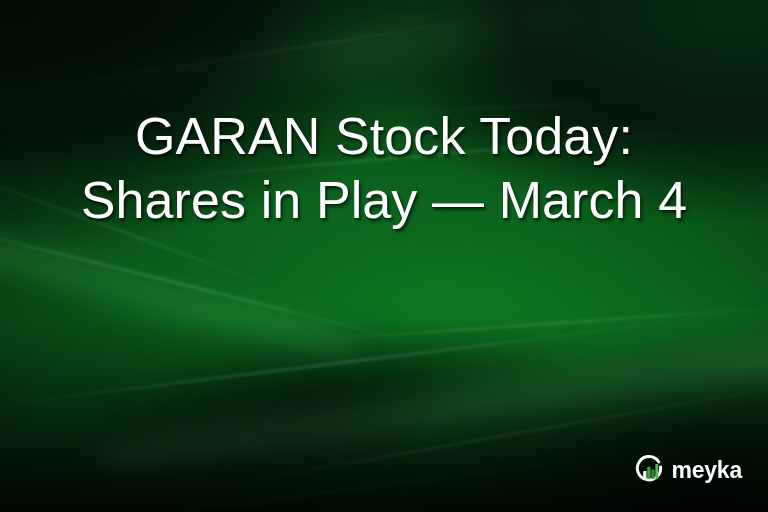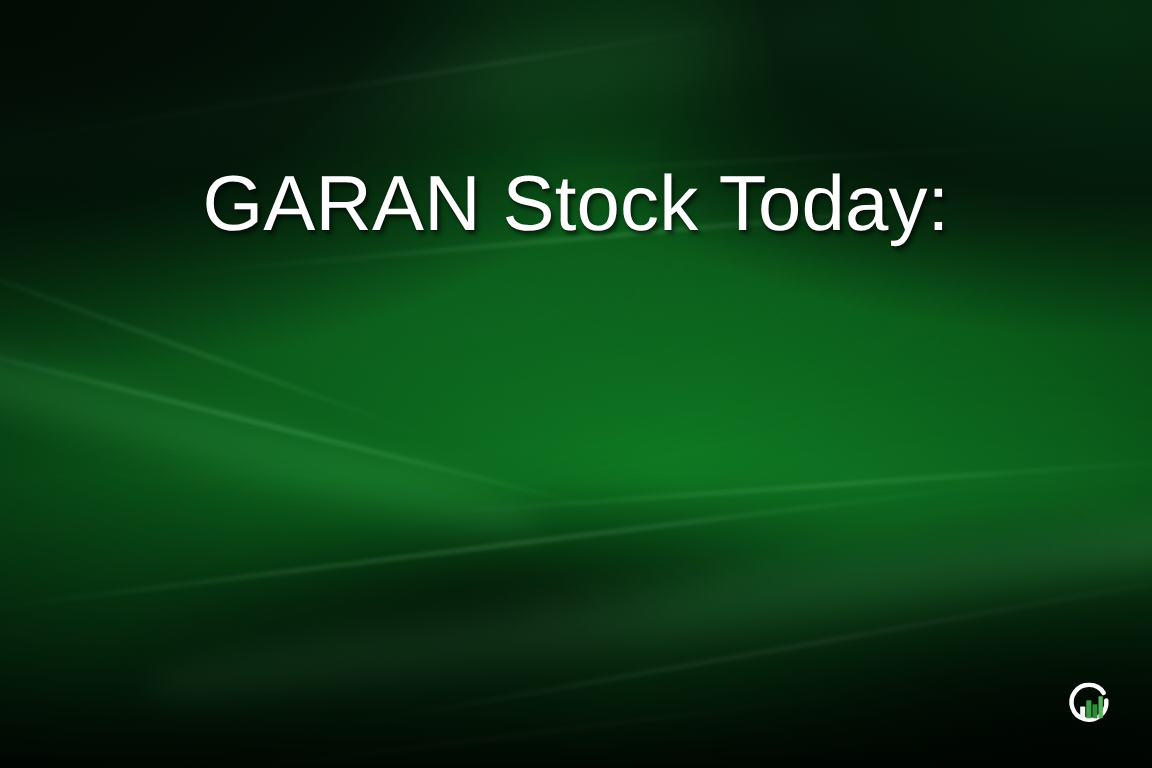--- a/index.html
+++ b/index.html
@@ -220,29 +220,31 @@
     <div class="streak streak-5"></div>
     <div class="streak streak-9"></div>
   </div>
   <div class="bg-layer bg-tint-tl"></div>
   <div class="bg-layer bg-tint-tr"></div>
   <div class="bg-layer bg-tint-br"></div>
   <div class="bg-layer bg-tint-bottom"></div>
 
   <div class="headline">
     <span class="headline-line">GARAN Stock Today:</span>
+    <span class="headline-line">Shares in Play — March 4</span>
   </div>
 
   <div class="logo">
     <span class="logo-mark-wrap">
       <svg class="logo-mark" viewBox="0 0 32 32" aria-hidden="true">
 
         <path d="M25.6 7.2 A12 12 0 1 0 27.4 12.4" fill="none" stroke="#ffffff" stroke-width="3.1" stroke-linecap="round"></path>
 
         <rect x="9.4" y="16.6" width="3.5" height="8.0" rx="0.5" fill="#f2f7f3"></rect>
         <rect x="13.6" y="12.2" width="3.5" height="12.4" rx="0.5" fill="#3f9e4a"></rect>
         <rect x="17.8" y="15.0" width="3.5" height="9.6" rx="0.5" fill="#2e8b38"></rect>
         <rect x="22.0" y="9.4" width="3.0" height="15.2" rx="0.5" fill="#57b45f"></rect>
       </svg>
     </span>
+    <span class="logo-word">meyka</span>
   </div>
 
 </div>
 
 </body></html>

